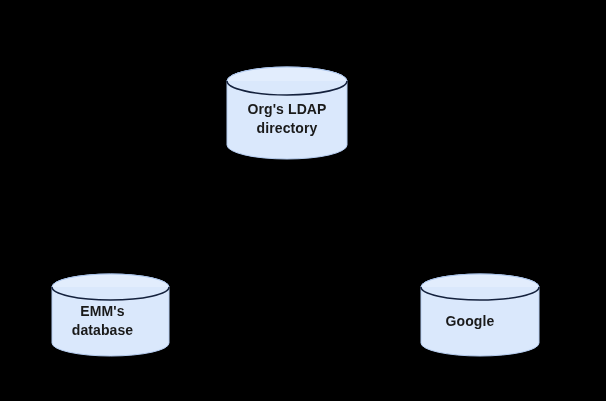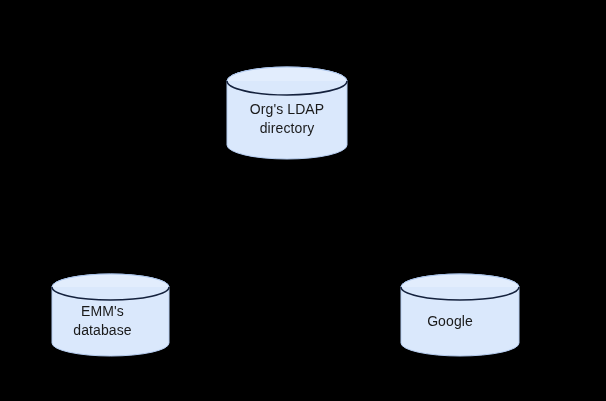--- a/index.html
+++ b/index.html
@@ -26,21 +26,21 @@
   }
   .cyl-label {
     position: absolute;
     left: 0;
     right: 0;
     text-align: center;
     color: #1a1a1a;
     font-family: "Liberation Sans", sans-serif;
     font-size: 14px;
     line-height: 19px;
-    font-weight: 400;
+    font-weight: 700;
     white-space: pre-line;
     letter-spacing: 0.1px;
     pointer-events: none;
   }
 </style>
 </head>
 <body>
 
 <div id="canvas">
 
@@ -57,21 +57,21 @@
   <div class="cylinder" id="node-emm" style="left: 51px; top: 273px; width: 103px; height: 84px;">
     <svg viewBox="0 0 119 84" width="119" height="84">
       <path d="M 1 14 A 58.5 13 0 0 1 118 14 L 118 70 A 58.5 13 0 0 1 1 70 Z" fill="#dae8fc" stroke="#b6cdf0" stroke-width="1"></path>
       <path d="M 1 14 A 58.5 13 0 0 0 118 14" fill="none" stroke="#14213d" stroke-width="1.6"></path>
       <path d="M 1 14 A 58.5 13 0 0 1 118 14" fill="#e2edfd" stroke="#a9c3ea" stroke-width="1"></path>
     </svg>
     <div class="cyl-label" id="label-emm" style="top: 29px;">EMM's
 database</div>
   </div>
 
-  <div class="cylinder" id="node-google" style="left: 400px; top: 273px; width: 100px; height: 84px;">
+  <div class="cylinder" id="node-google" style="left: 420px; top: 273px; width: 100px; height: 84px;">
     <svg viewBox="0 0 120 84" width="120" height="84">
       <path d="M 1 14 A 59 13 0 0 1 119 14 L 119 70 A 59 13 0 0 1 1 70 Z" fill="#dae8fc" stroke="#b6cdf0" stroke-width="1"></path>
       <path d="M 1 14 A 59 13 0 0 0 119 14" fill="none" stroke="#14213d" stroke-width="1.6"></path>
       <path d="M 1 14 A 59 13 0 0 1 119 14" fill="#e2edfd" stroke="#a9c3ea" stroke-width="1"></path>
     </svg>
     <div class="cyl-label" id="label-google" style="top: 39px;">Google</div>
   </div>
 
 </div>
 

